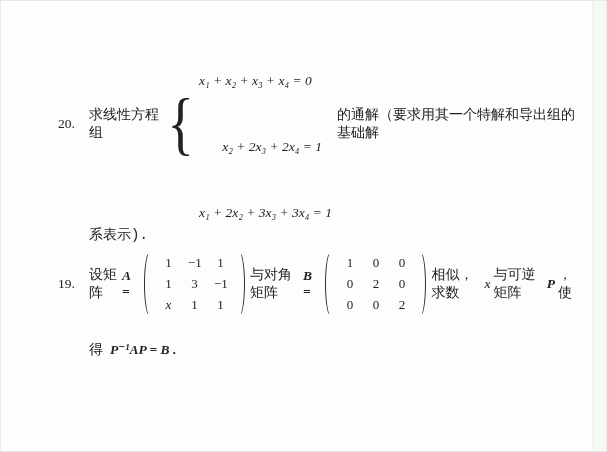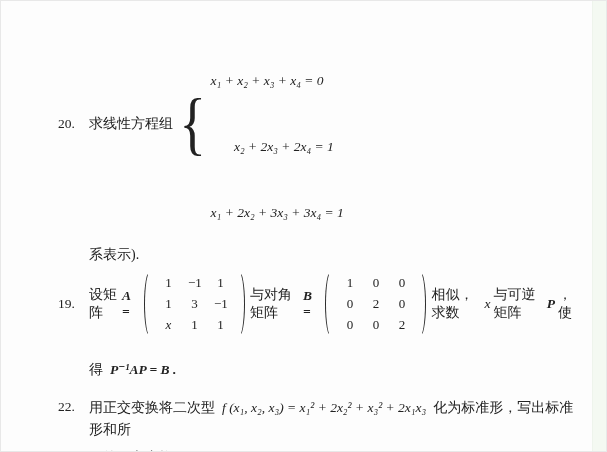--- a/index.html
+++ b/index.html
@@ -68,21 +68,21 @@
 
   
   .emph {
     -webkit-text-emphasis: filled dot #222;
     -webkit-text-emphasis-position: under right;
     text-emphasis: filled dot #222;
     text-emphasis-position: under right;
   }
 
   .mt-p20 { margin-top: 2px; }
-  .mt-sys-cont { margin-top: 24px; line-height: 20px; }
+  .mt-sys-cont { margin-top: 4px; line-height: 20px; font-family: Liberation Mono, monospace; }
   .mt-p21 { margin-top: 6px; }
   .mt-p21-cont { margin-top: 22px; line-height: 20px; }
   .mt-p22 { margin-top: 16px; }
   .mt-p22-cont { margin-top: 8px; line-height: 20px; }
   .mt-heading { margin-top: 18px; }
   .mt-p23 { margin-top: 13px; line-height: 21px; }
   .mt-p23-cont { margin-top: 9px; line-height: 21px; }
 </style>
 </head>
 <body>
@@ -97,20 +97,21 @@
         <span class="pnum">20.</span>
         <span class="zh">求线性方程组</span>
         <span class="brace-wrap">
             <span class="brace">{</span>
           </span>
         <span class="eq-col">
           <span class="math eq">x₁ + x₂ + x₃ + x₄ = 0</span>
           <span class="math eq eq-right">x₂ + 2x₃ + 2x₄ = 1</span>
           <span class="math eq">x₁ + 2x₂ + 3x₃ + 3x₄ = 1</span>
         </span>
+        <span class="zh">的通解（要求用其一个特解和导出组的基础解</span>
       </div>
       <div class="zh cont-line mt-sys-cont">系表示).</div>
     </section>
 
     <section>
       <div class="flex-row mt-p21">
         <span class="pnum">19.</span>
         <span class="zh">设矩阵</span>
         <span class="math math-bold mspace">A =</span>
         <span class="matrix">
@@ -150,28 +151,19 @@
         <span class="zh">与可逆矩阵</span>
         <span class="math math-bold mspace">P</span>
         <span class="zh">，使</span>
       </div>
       <div class="cont-line mt-p21-cont">
         <span class="zh">得</span>
         <span class="math math-bold mspace">P⁻¹AP = B .</span>
       </div>
     </section>
 
-    <section>
-      <div class="hang mt-p22">
-        <span class="pnum">22.</span>
-        <span class="zh">用正交变换将二次型</span>
-        <span class="math mspace">f (x₁, x₂, x₃) = x₁² + 2x₂² + x₃² + 2x₁x₃</span>
-        <span class="zh">化为标准形，写出标准形和所</span>
-      </div>
-      <div class="zh cont-line mt-p22-cont">作的正交变换.</div>
-    </section>
 
 
     <section>
     </section>
 
   </div>
 </div>
 
 </body></html>

